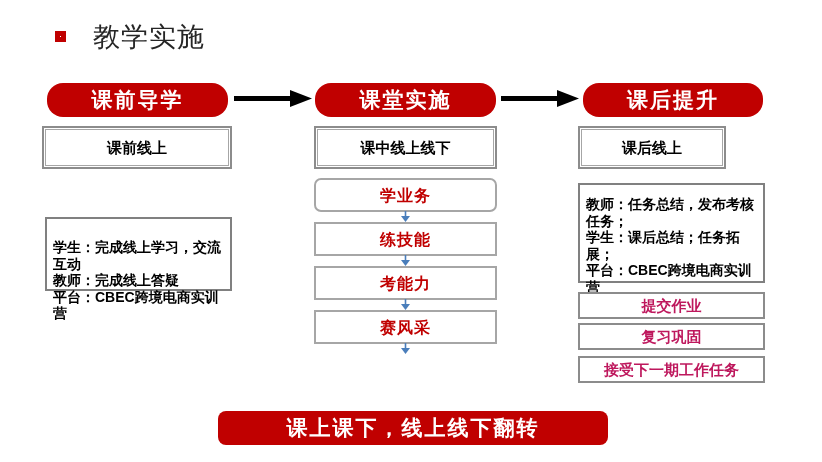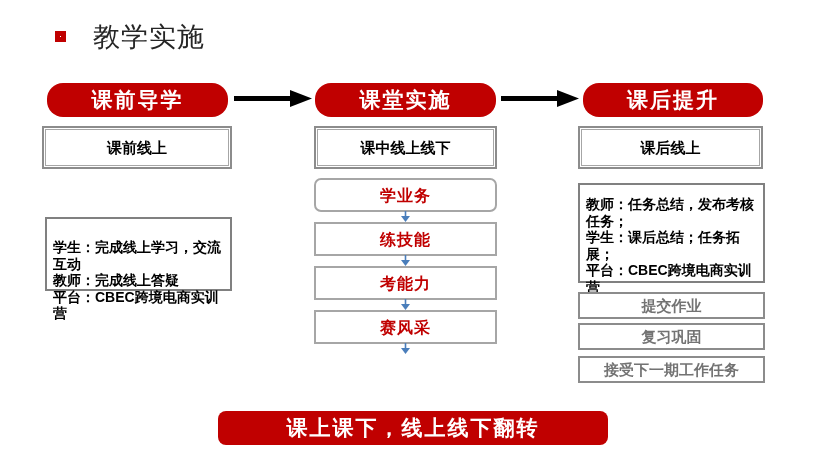--- a/index.html
+++ b/index.html
@@ -66,21 +66,21 @@
     flex-direction: row;
     align-items: center;
     justify-content: center;
     font-size: 15px;
     font-weight: bold;
     color: #000000;
     line-height: 18px;
   }
   .phase1 { left: 42px;  width: 190px; }
   .phase2 { left: 314px; width: 183px; }
-  .phase3 { left: 578px; width: 185px; text-align: right; }
+  .phase3 { left: 578px; width: 148px; text-align: right; }
 
   
   .detail {
     position: absolute;
     border: 2px solid #808080;
     background: #ffffff;
     font-size: 14px;
     font-weight: bold;
     color: #000000;
     line-height: 16.5px;
@@ -106,21 +106,21 @@
 
   .step-arrow { position: absolute; left: 399px; width: 13px; height: 11px; }
   .sa1 { top: 211px; } .sa2 { top: 255px; } .sa3 { top: 299px; } .sa4 { top: 343px; }
 
   
   .task {
     position: absolute;
     left: 578px; width: 187px; height: 27px;
     border: 2px solid #8c8c8c;
     background: #ffffff;
-    color: #737373;
+    color: #be185d;
     font-size: 15px;
     font-weight: bold;
     text-align: center;
     line-height: 24px;
   }
   .t1 { top: 292px; } .t2 { top: 323px; } .t3 { top: 356px; }
 
   
   .banner {
     position: absolute;

